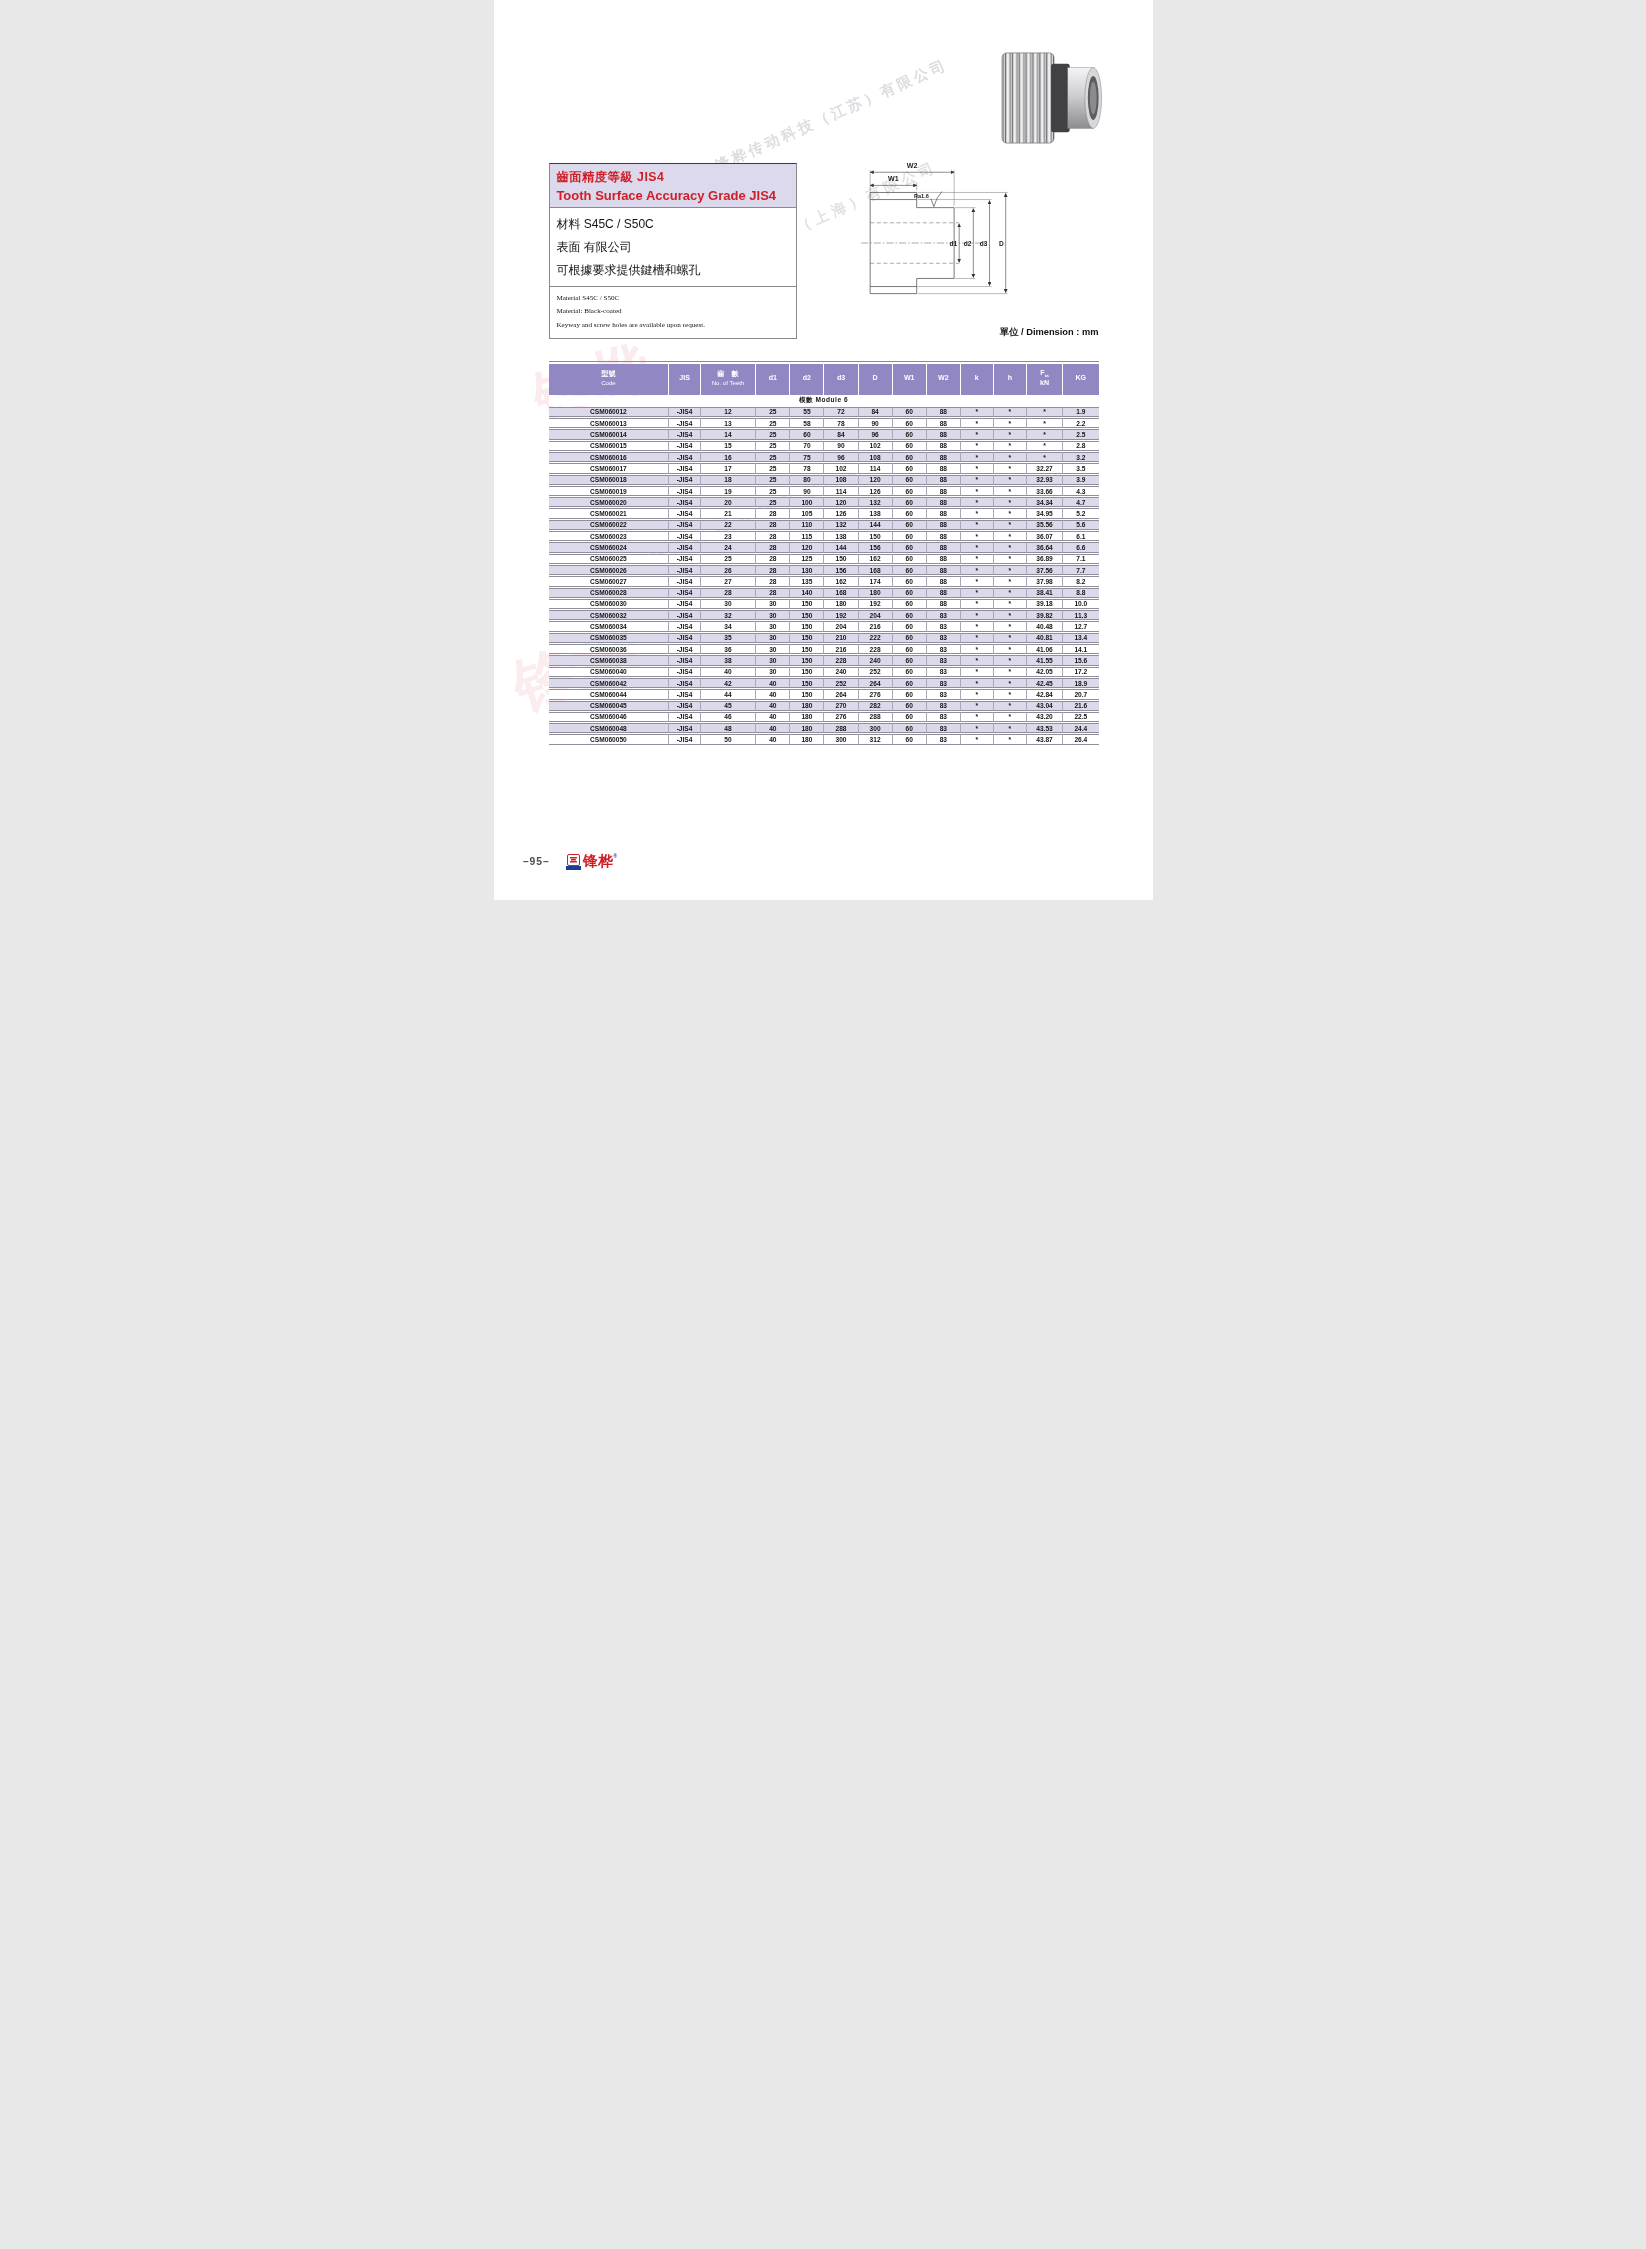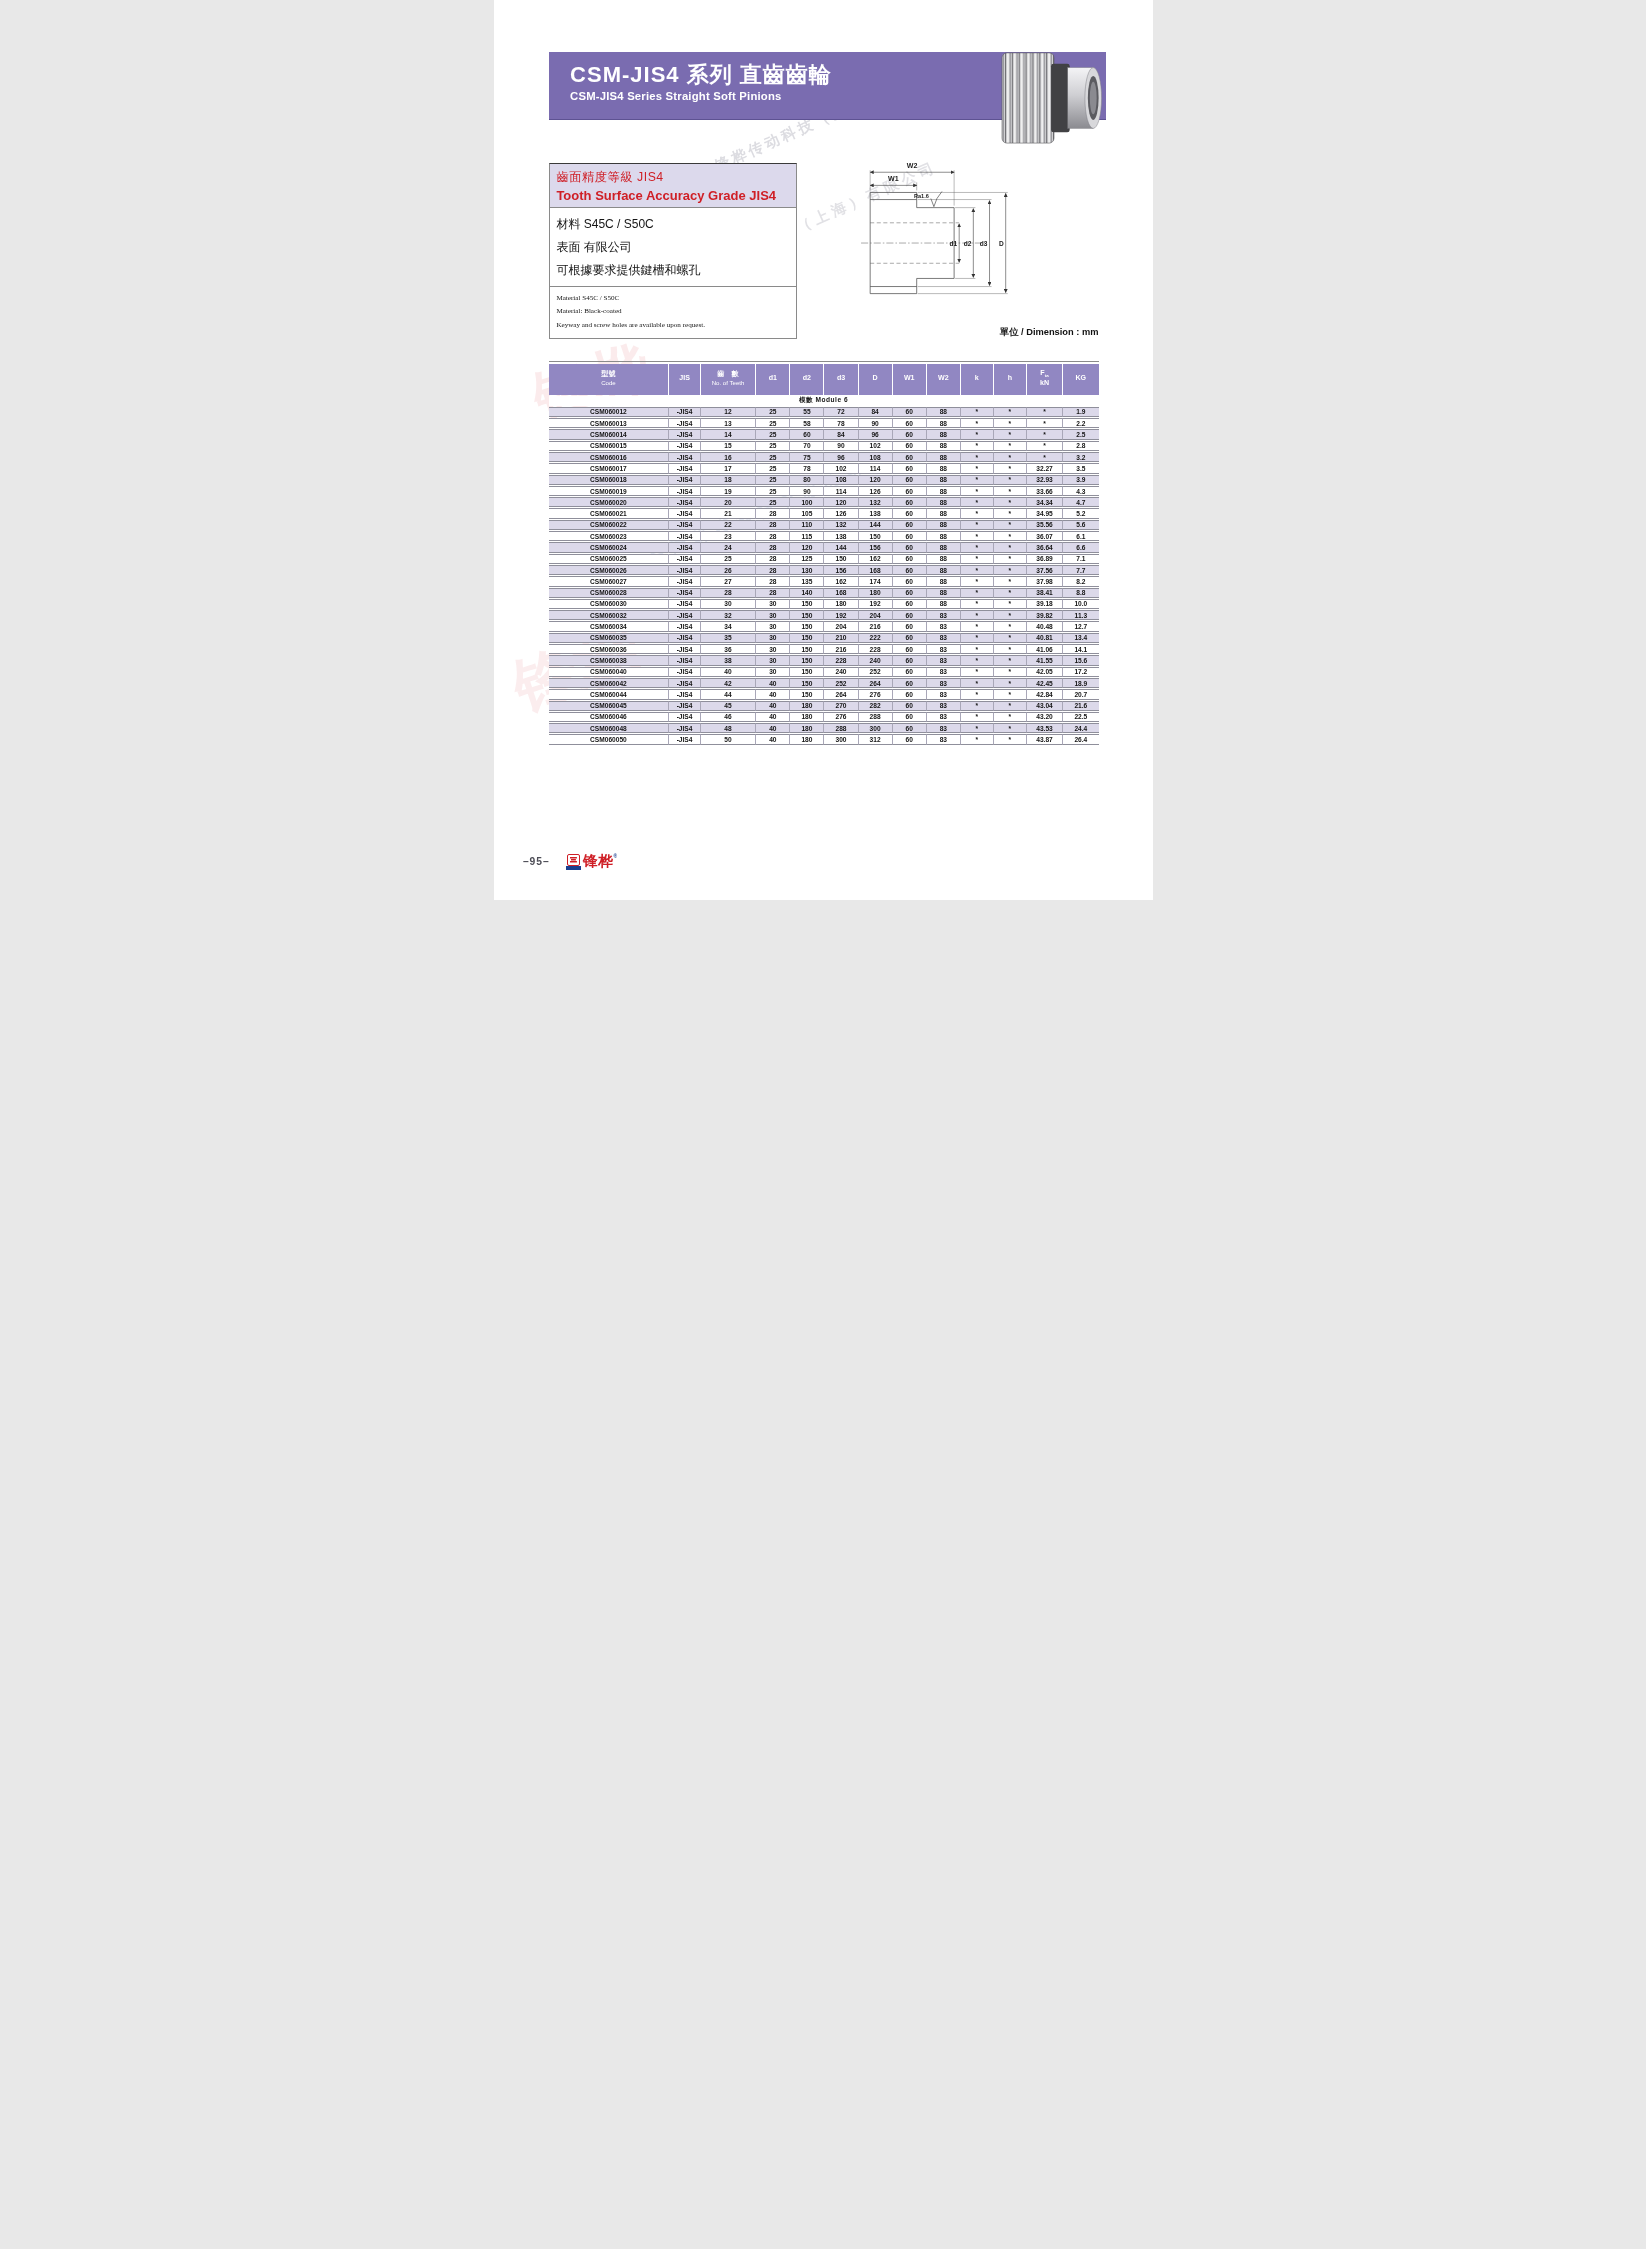--- a/index.html
+++ b/index.html
@@ -19,21 +19,21 @@
   .title-en { color:#ffffff; font-size:11.3px; font-weight:bold; margin-top:3.4px; letter-spacing:0.2px; }
   
   .gear-art { position:absolute; left:504px; top:47px; width:112px; height:102px; }
   
   .info-box {
     position:absolute; left:55px; top:163px; width:248px;
     border:0.5px solid #8a8a8a; border-top:1.5px solid #3a3a3a;
     background:#ffffff;
   }
   .info-head { background:#dcd9ec; padding:4.9px 6.9px 4.4px; border-bottom:0.5px solid #8a8a8a; }
-  .info-head-zh { color:#cf1f26; font-size:12.3px; font-weight:normal; letter-spacing:0.5px; }
+  .info-head-zh { color:#cf1f26; font-size:12.3px; font-weight:bold; letter-spacing:0.5px; }
   .info-head-en { color:#cf1f26; font-size:13px; font-weight:bold; margin-top:2px; }
   .info-zh { padding:4.4px 6.9px 3.4px; border-bottom:1.5px double #8a8a8a; }
   .info-zh .line { font-size:12px; color:#151515; line-height:1.95; }
   .info-en { padding:4.4px 6.9px 4.9px; }
   .info-en .line { font-size:7.1px; color:#151515; line-height:1.95;font-family:Liberation Serif, serif; }
   
   .diagram { position:absolute; left:361px; top:161px; width:177px; height:157px; }
   .diagram text { font-family:"Liberation Sans",sans-serif; font-weight:bold; fill:#222; }
   
   .dim-note {
@@ -93,24 +93,20 @@
 <body>
 
 <div class="page">
 
   <div class="wm wm-gray1">锋桦传动科技（江苏）有限公司</div>
   <div class="wm wm-gray2">锋桦传动设备（上海）有限公司</div>
   <div class="wm wm-blue">台灣鋒樺科技有限公司</div>
   <div class="wm wm-red-a">锋桦</div>
   <div class="wm wm-red-b">锋桦</div>
 
-  <div class="band">
-    <div class="title-zh">CSM-JIS4 系列 直齒齒輪</div>
-    <div class="title-en">CSM-JIS4 Series Straight Soft Pinions</div>
-  </div>
 
   <svg class="gear-art" viewBox="0 0 228 208">
     <defs>
       <pattern id="teeth" width="14" height="10" patternUnits="userSpaceOnUse">
         <rect x="0" y="0" width="14" height="10" fill="#d3d3d5"></rect>
         <rect x="0" y="0" width="3" height="10" fill="#6e6e72"></rect>
         <rect x="3" y="0" width="6" height="10" fill="#efefef"></rect>
         <rect x="9" y="0" width="3" height="10" fill="#9a9a9e"></rect>
       </pattern>
       <linearGradient id="hubGrad" x1="0" y1="0" x2="0" y2="1">

